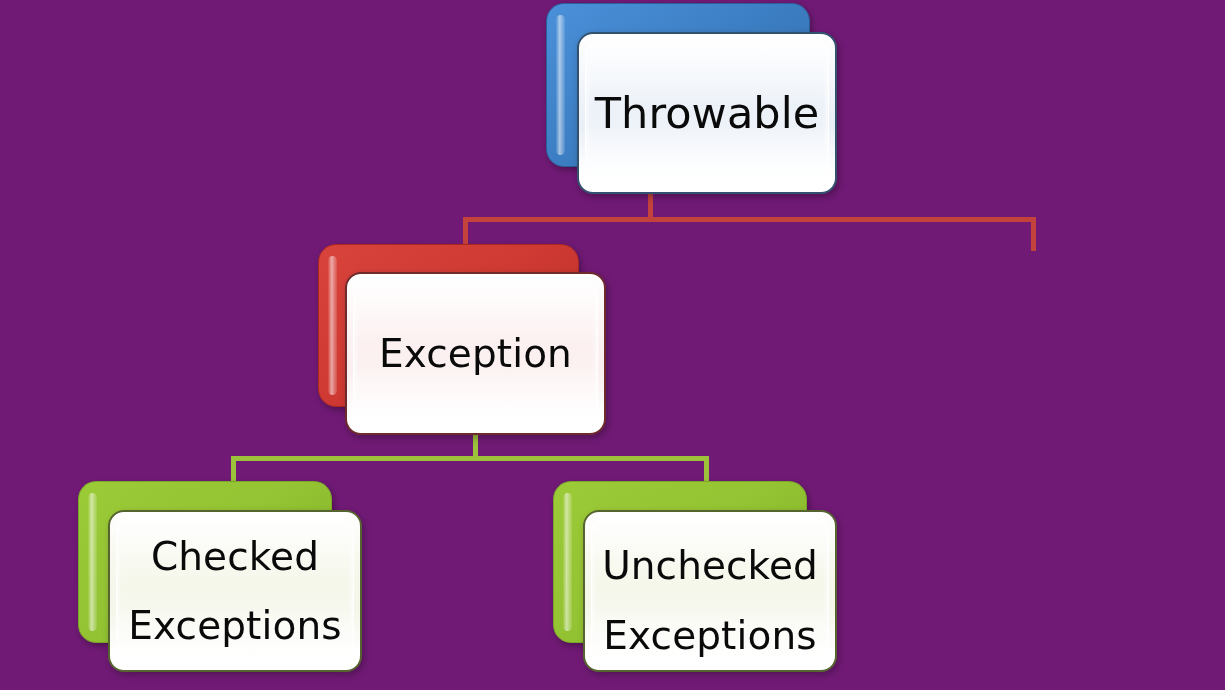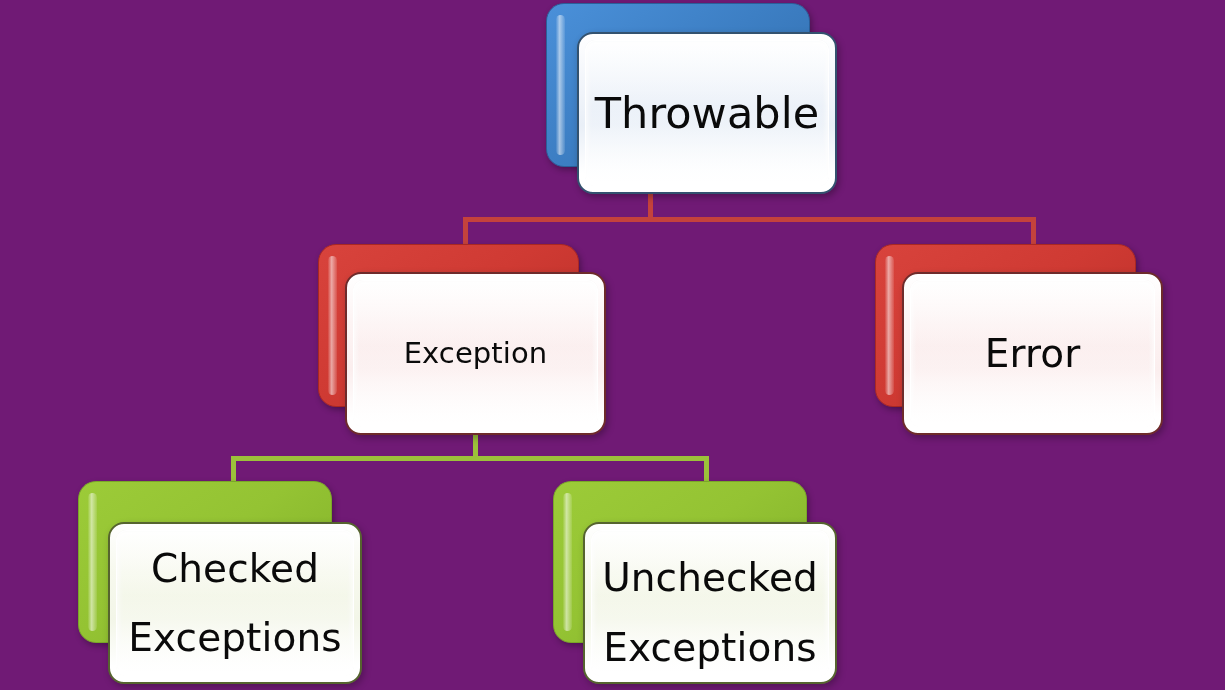--- a/index.html
+++ b/index.html
@@ -137,21 +137,20 @@
   .back-green {
     background: linear-gradient(145deg, #9ccb38 0%, #94c333 45%, #7fae28 100%);
     box-shadow: 2px 3px 6px rgba(0,0,0,0.30);
     border: 1px solid #7aa728;
   }
   .front-green {
     background: linear-gradient(to bottom,
                 #ffffff 0%, #f7f9ee 30%, #f3f6e8 60%, #ffffff 90%, #ffffff 100%);
     border: 2px solid #56642f;
     box-shadow: 2px 3px 7px rgba(0,0,0,0.26);
-    margin-top: 12px;
   }
   .front-green::before {
     box-shadow: inset 0 0 0 1px rgba(255,255,255,0.95),
                 inset 0 4px 7px rgba(255,255,255,0.9),
                 inset 0 -5px 9px rgba(255,255,255,0.95),
                 inset 0 1px 2px rgba(150,160,120,0.20);
     background: linear-gradient(to bottom,
                 rgba(255,255,255,0.72) 0%,
                 rgba(243,246,232,0.30) 45%,
                 rgba(255,255,255,0.85) 100%);
@@ -187,30 +186,24 @@
   <div class="node" style="left:546px; top:3px; width:293px; height:191px;">
     <div class="card-back back-blue" style="width:262px; height:162px;"></div>
     <div class="card-front front-blue" style="left:31px; top:29px; width:260px; height:162px;">
       <span class="card-label" style="font-size:43px;">Throwable</span>
     </div>
   </div>
 
   <div class="node" style="left:318px; top:244px; width:290px; height:192px;">
     <div class="card-back back-red" style="width:259px; height:161px;"></div>
     <div class="card-front front-red" style="left:27px; top:28px; width:261px; height:163px;">
-      <span class="card-label" style="font-size:29px;">Exception</span>
-    </div>
-  </div>
-
-  <div class="node" style="left:875px; top:244px; width:290px; height:192px;">
-    <div class="card-back back-red" style="width:259px; height:161px;"></div>
-    <div class="card-front front-red" style="left:27px; top:28px; width:261px; height:163px;">
-      <span class="card-label" style="font-size:39px;">Error</span>
-    </div>
-  </div>
+      <span class="card-label" style="font-size:39px;">Exception</span>
+    </div>
+  </div>
+
 
   <div class="node" style="left:78px; top:481px; width:284px; height:191px;">
     <div class="card-back back-green" style="width:252px; height:160px;"></div>
     <div class="card-front front-green" style="left:30px; top:29px; width:254px; height:162px;">
       <span class="card-label" style="font-size:39px; line-height:1.78;">Checked
 Exceptions</span>
     </div>
   </div>
 
   <div class="node" style="left:553px; top:481px; width:284px; height:191px;">

